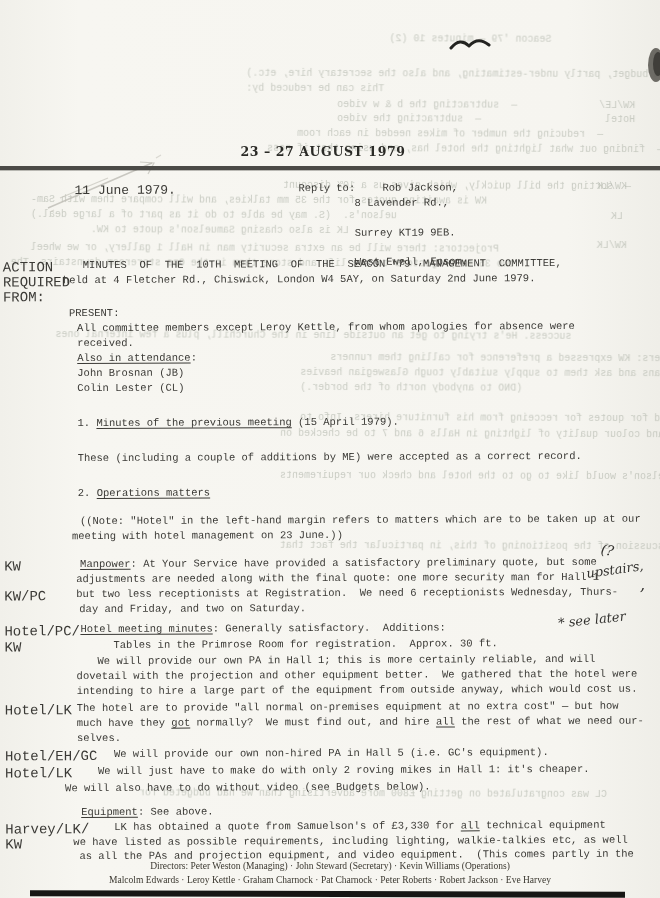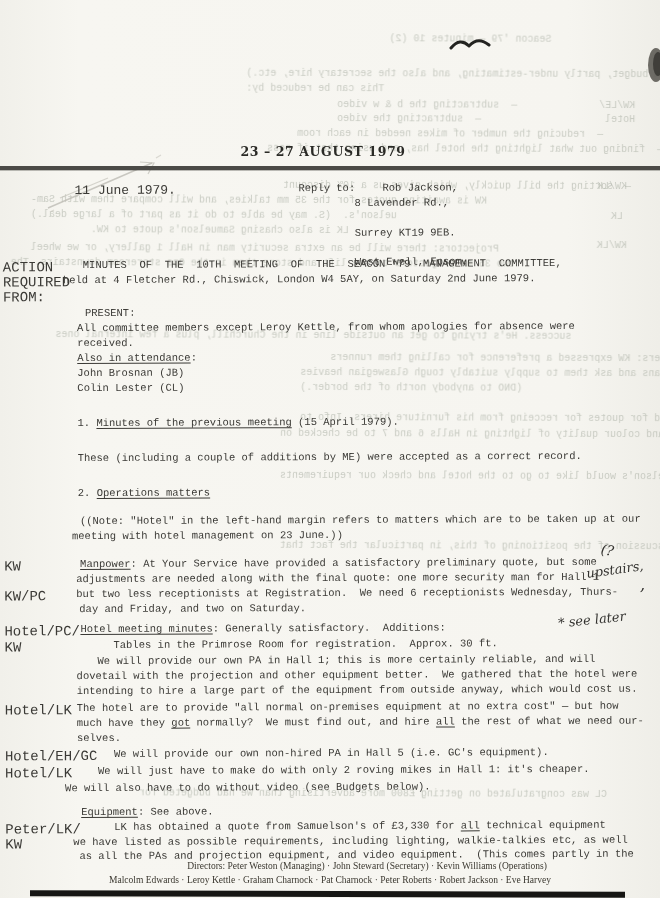--- a/index.html
+++ b/index.html
@@ -43,21 +43,21 @@
   
   .hw{
     position:absolute;font-family:"DejaVu Serif",serif;font-style:italic;
     color:#33322f;white-space:nowrap;
   }
   
   .foot{
     position:absolute;left:330px;transform:translateX(-50%);
     font-family:"Liberation Serif",serif;color:#3a372f;white-space:nowrap;
   }
-  .foot1{top:861px;font-size:9.5px;margin-left:37px;}
+  .foot1{top:861px;font-size:9.5px;}
   .foot2{top:875px;font-size:9.5px;}
   .bottom-bar{position:absolute;left:30px;top:891px;width:595px;height:6px;background:#161614;transform:rotate(.15deg);}
   .artifact{position:absolute;}
 </style>
 </head>
 <body>
 
 <div class="page">
 
   <div class="ghost-layer" id="ghost-layer">
@@ -124,21 +124,21 @@
         </div>
         <div class="tline" style="top: 273px;">
           <span class="mcode">REQUIRED</span>
           <span class="ttext" style="left: 64px;">held at 4 Fletcher Rd., Chiswick, London W4 5AY, on Saturday 2nd June 1979.</span>
         </div>
         <div class="tline" style="top: 288px;">
           <span class="mcode">FROM:</span>
           <span class="ttext" style="left: 78px;"></span>
         </div>
         <div class="tline" style="top: 306px;">
-          <span class="ttext" style="left: 86px;">PRESENT:</span>
+          <span class="ttext" style="left: 70px;">PRESENT:</span>
         </div>
         <div class="tline" style="top: 321px;">
           <span class="ttext" style="left: 78px;">All committee members except Leroy Kettle, from whom apologies for absence were</span>
         </div>
         <div class="tline" style="top: 336px;">
           <span class="ttext" style="left: 78px;">received.</span>
         </div>
         <div class="tline" style="top: 351px;">
           <span class="ttext" style="left: 78px;"><u>Also in attendance</u>:</span>
         </div>
@@ -212,21 +212,21 @@
           <span class="mcode">Hotel/LK</span>
           <span class="ttext" style="left: 97px;">We will just have to make do with only 2 roving mikes in Hall 1: it's cheaper.</span>
         </div>
         <div class="tline" style="top: 781px;">
           <span class="ttext" style="left: 64px;">We will also have to do without video (see Budgets below).</span>
         </div>
         <div class="tline" style="top: 805px;">
           <span class="ttext" style="left: 80px;"><u>Equipment</u>: See above.</span>
         </div>
         <div class="tline" style="top: 820px;">
-          <span class="mcode">Peter/LK/</span>
+          <span class="mcode">Harvey/LK/</span>
           <span class="ttext" style="left: 113px;">LK has obtained a quote from Samuelson's of £3,330 for <u>all</u> technical equipment</span>
         </div>
         <div class="tline" style="top: 835px;">
           <span class="mcode">KW</span>
           <span class="ttext" style="left: 72px;">we have listed as possible requirements, including lighting, walkie-talkies etc, as well</span>
         </div>
         <div class="tline" style="top: 849px;">
           <span class="ttext" style="left: 78px;">as all the PAs and projection equipment, and video equipment.  (This comes partly in the</span>
         </div>
       </div>

